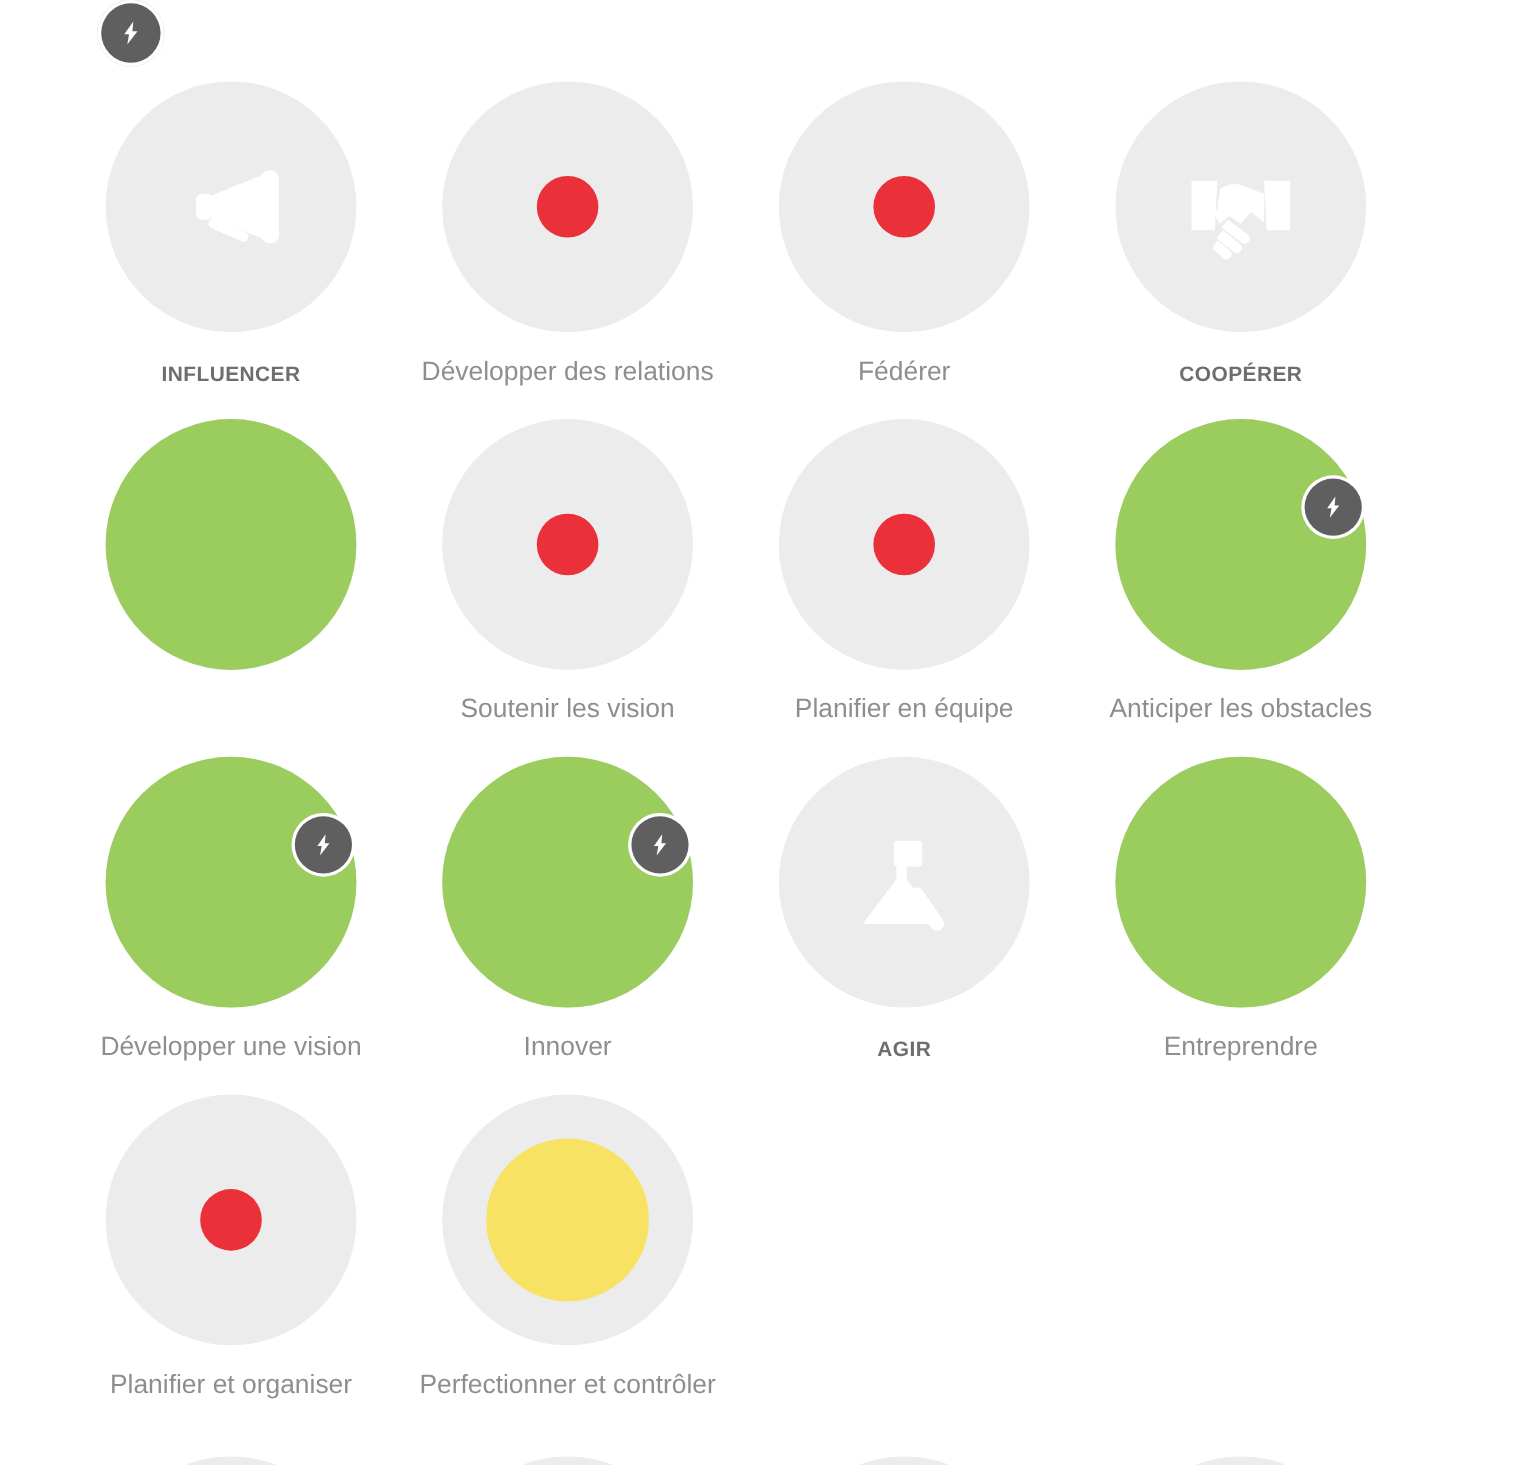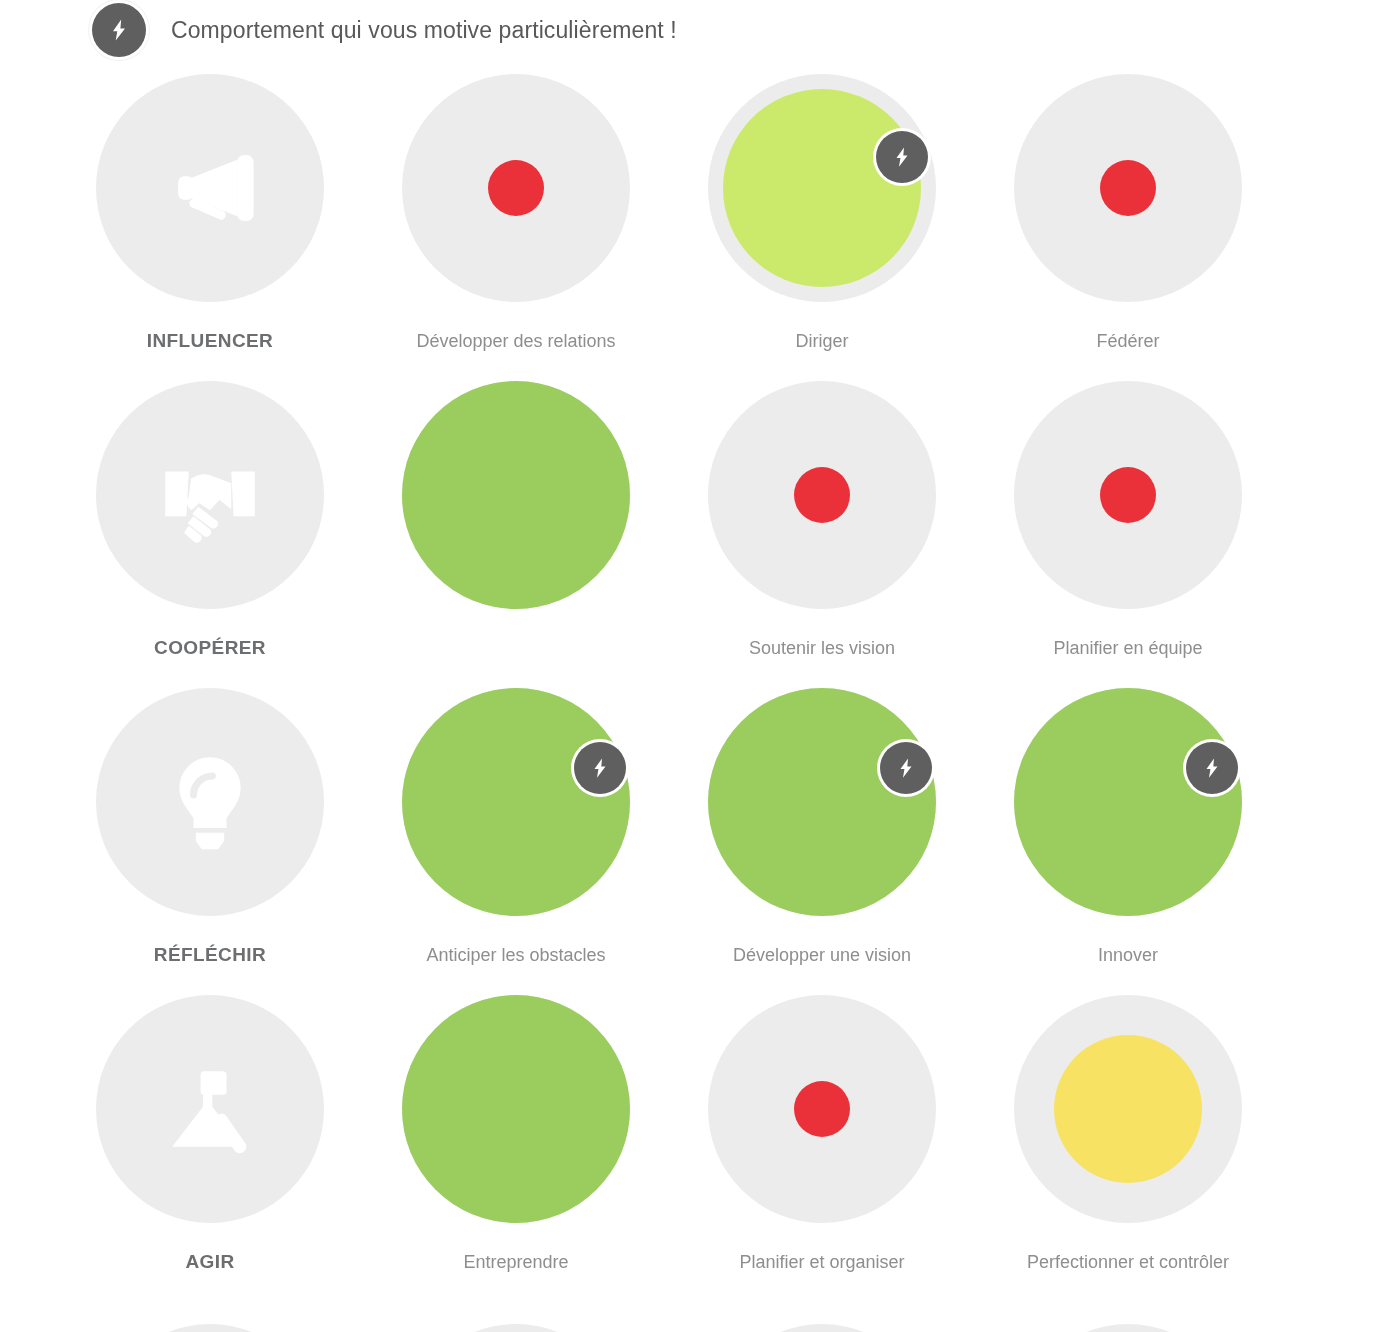--- a/index.html
+++ b/index.html
@@ -112,21 +112,21 @@
   
   .cat-icon { width: 118px; height: 118px; display: block; }
 
   
   .label {
     position: absolute;
     bottom: 26px;
     left: 0;
     width: 100%;
     text-align: center;
-    font-size: 18px;
+    font-size: 24px;
     color: #8e8e8e;
     font-weight: 400;
     line-height: 1.2;
     white-space: nowrap;
   }
   .label.cat {
     font-weight: bold;
     color: #6d6e70;
     font-size: 19px;
     letter-spacing: .4px;
@@ -148,21 +148,20 @@
 </style>
 </head>
 <body>
 
 <div class="header">
   <div class="badge-lg">
     <svg viewBox="0 0 24 24" aria-hidden="true">
       <path d="M14.2 1.5 L6 13.2 h4.3 l-1.6 9.3 L18 10.4 h-4.6 z" fill="#ffffff"></path>
     </svg>
   </div>
-  <div class="header-title">Comportement qui vous motive particulièrement !</div>
 </div>
 
 <div class="grid">
     <div class="cell">
       <div class="circle-wrap">
         <div class="circle-bg">
           <svg class="cat-icon" viewBox="0 0 100 100">
             <g fill="#ffffff">
               <rect x="73" y="22" width="14" height="56" rx="6"></rect>
               <path d="M73 26 L33 42 v16 l40 16 z"></path>
@@ -173,32 +172,20 @@
         </div>
       </div>
       <div class="label cat">INFLUENCER</div>
     </div>
     <div class="cell">
       <div class="circle-wrap">
         <div class="circle-bg"></div>
         <div class="fill dot"></div>
       </div>
       <div class="label">Développer des relations</div>
-    </div>
-    <div class="cell">
-      <div class="circle-wrap">
-        <div class="circle-bg"></div>
-        <div class="fill medium"></div>
-        <div class="badge-sm pos-inner">
-          <svg viewBox="0 0 24 24" aria-hidden="true">
-            <path d="M14.2 1.5 L6 13.2 h4.3 l-1.6 9.3 L18 10.4 h-4.6 z" fill="#ffffff"></path>
-          </svg>
-        </div>
-      </div>
-      <div class="label">Diriger</div>
     </div>
     <div class="cell">
       <div class="circle-wrap">
         <div class="circle-bg"></div>
         <div class="fill dot"></div>
       </div>
       <div class="label">Fédérer</div>
     </div>
     <div class="cell">
       <div class="circle-wrap">
@@ -232,34 +219,20 @@
     </div>
     <div class="cell">
       <div class="circle-wrap">
         <div class="circle-bg"></div>
         <div class="fill dot"></div>
       </div>
       <div class="label">Planifier en équipe</div>
     </div>
     <div class="cell">
       <div class="circle-wrap">
-        <div class="circle-bg">
-          <svg class="cat-icon" viewBox="0 0 100 100">
-            <g fill="#ffffff">
-              <path d="M50 12 a26 26 0 0 1 26 26 c0 12 -8 19 -12 26 v8 h-28 v-8 c-4 -7 -12 -14 -12 -26 a26 26 0 0 1 26 -26 z"></path>
-              <path d="M38 76 h24 v7 l-5 7 h-14 l-5 -7 z"></path>
-            </g>
-            <path d="M36 44 a16 16 0 0 1 16 -16" stroke="#ececec" stroke-width="6" fill="none" stroke-linecap="round"></path>
-          </svg>
-        </div>
-      </div>
-      <div class="label cat">RÉFLÉCHIR</div>
-    </div>
-    <div class="cell">
-      <div class="circle-wrap">
         <div class="circle-bg"></div>
         <div class="fill full"></div>
         <div class="badge-sm">
           <svg viewBox="0 0 24 24" aria-hidden="true">
             <path d="M14.2 1.5 L6 13.2 h4.3 l-1.6 9.3 L18 10.4 h-4.6 z" fill="#ffffff"></path>
           </svg>
         </div>
       </div>
       <div class="label">Anticiper les obstacles</div>
     </div>

